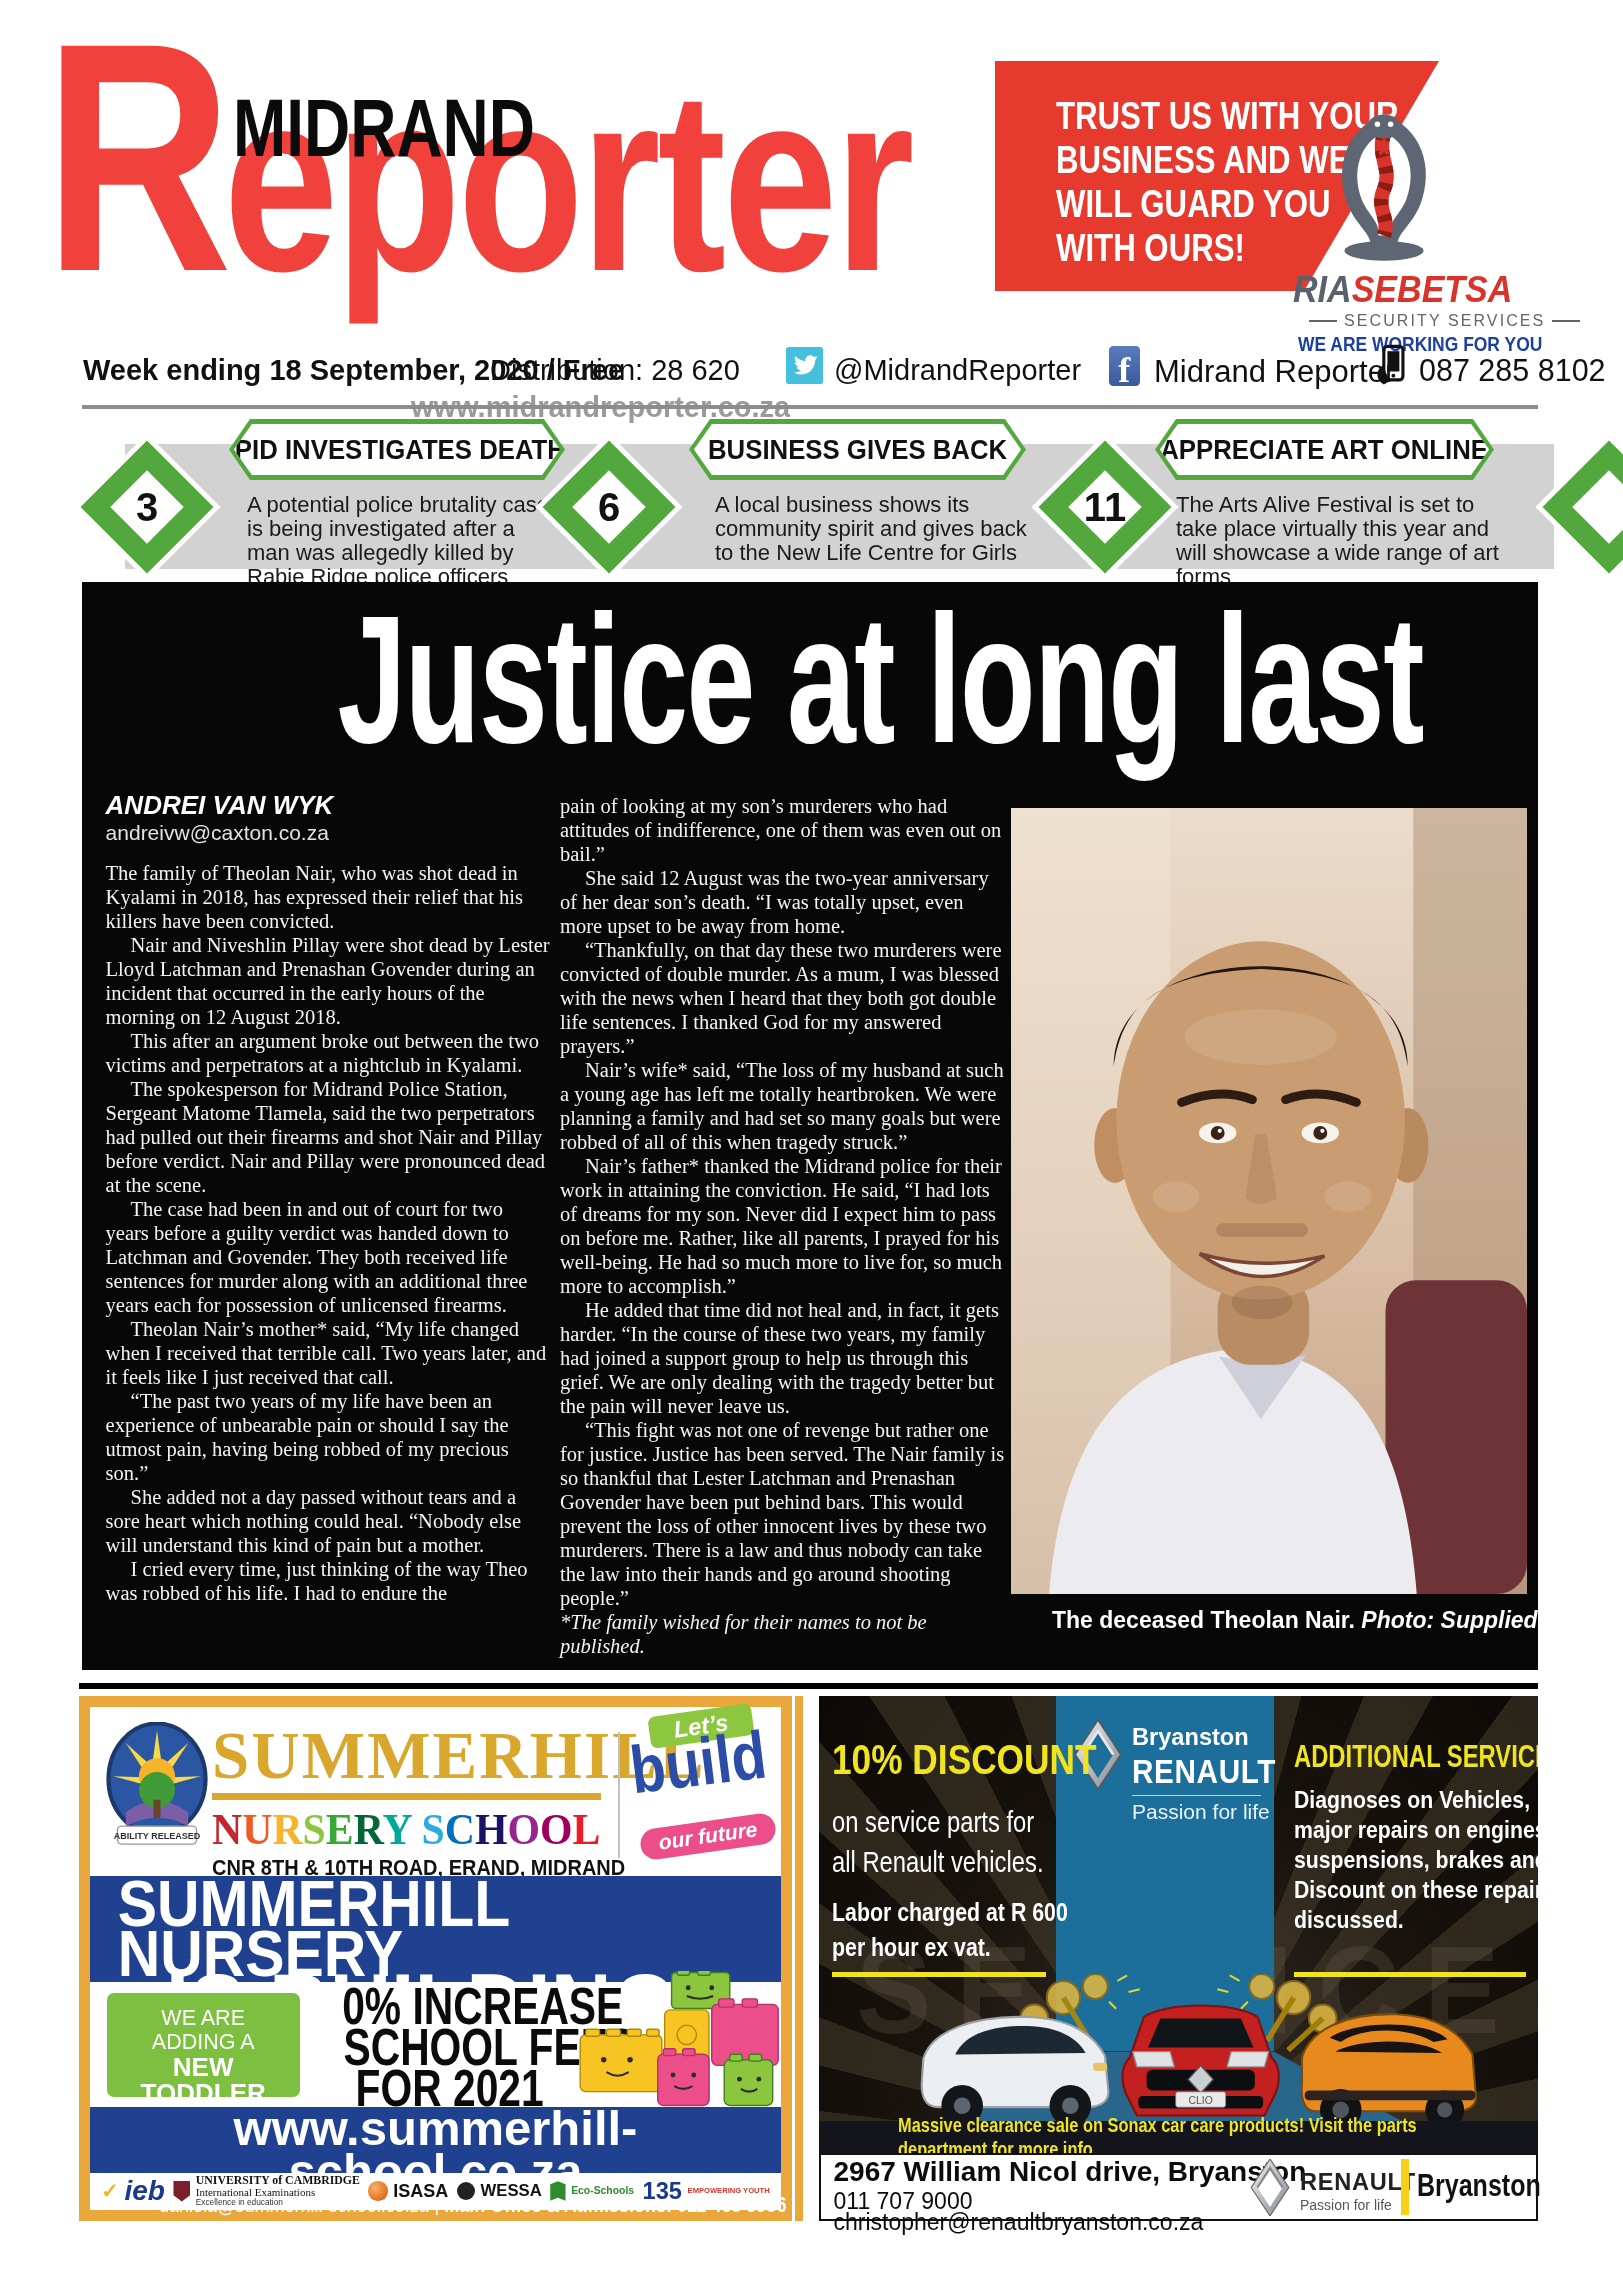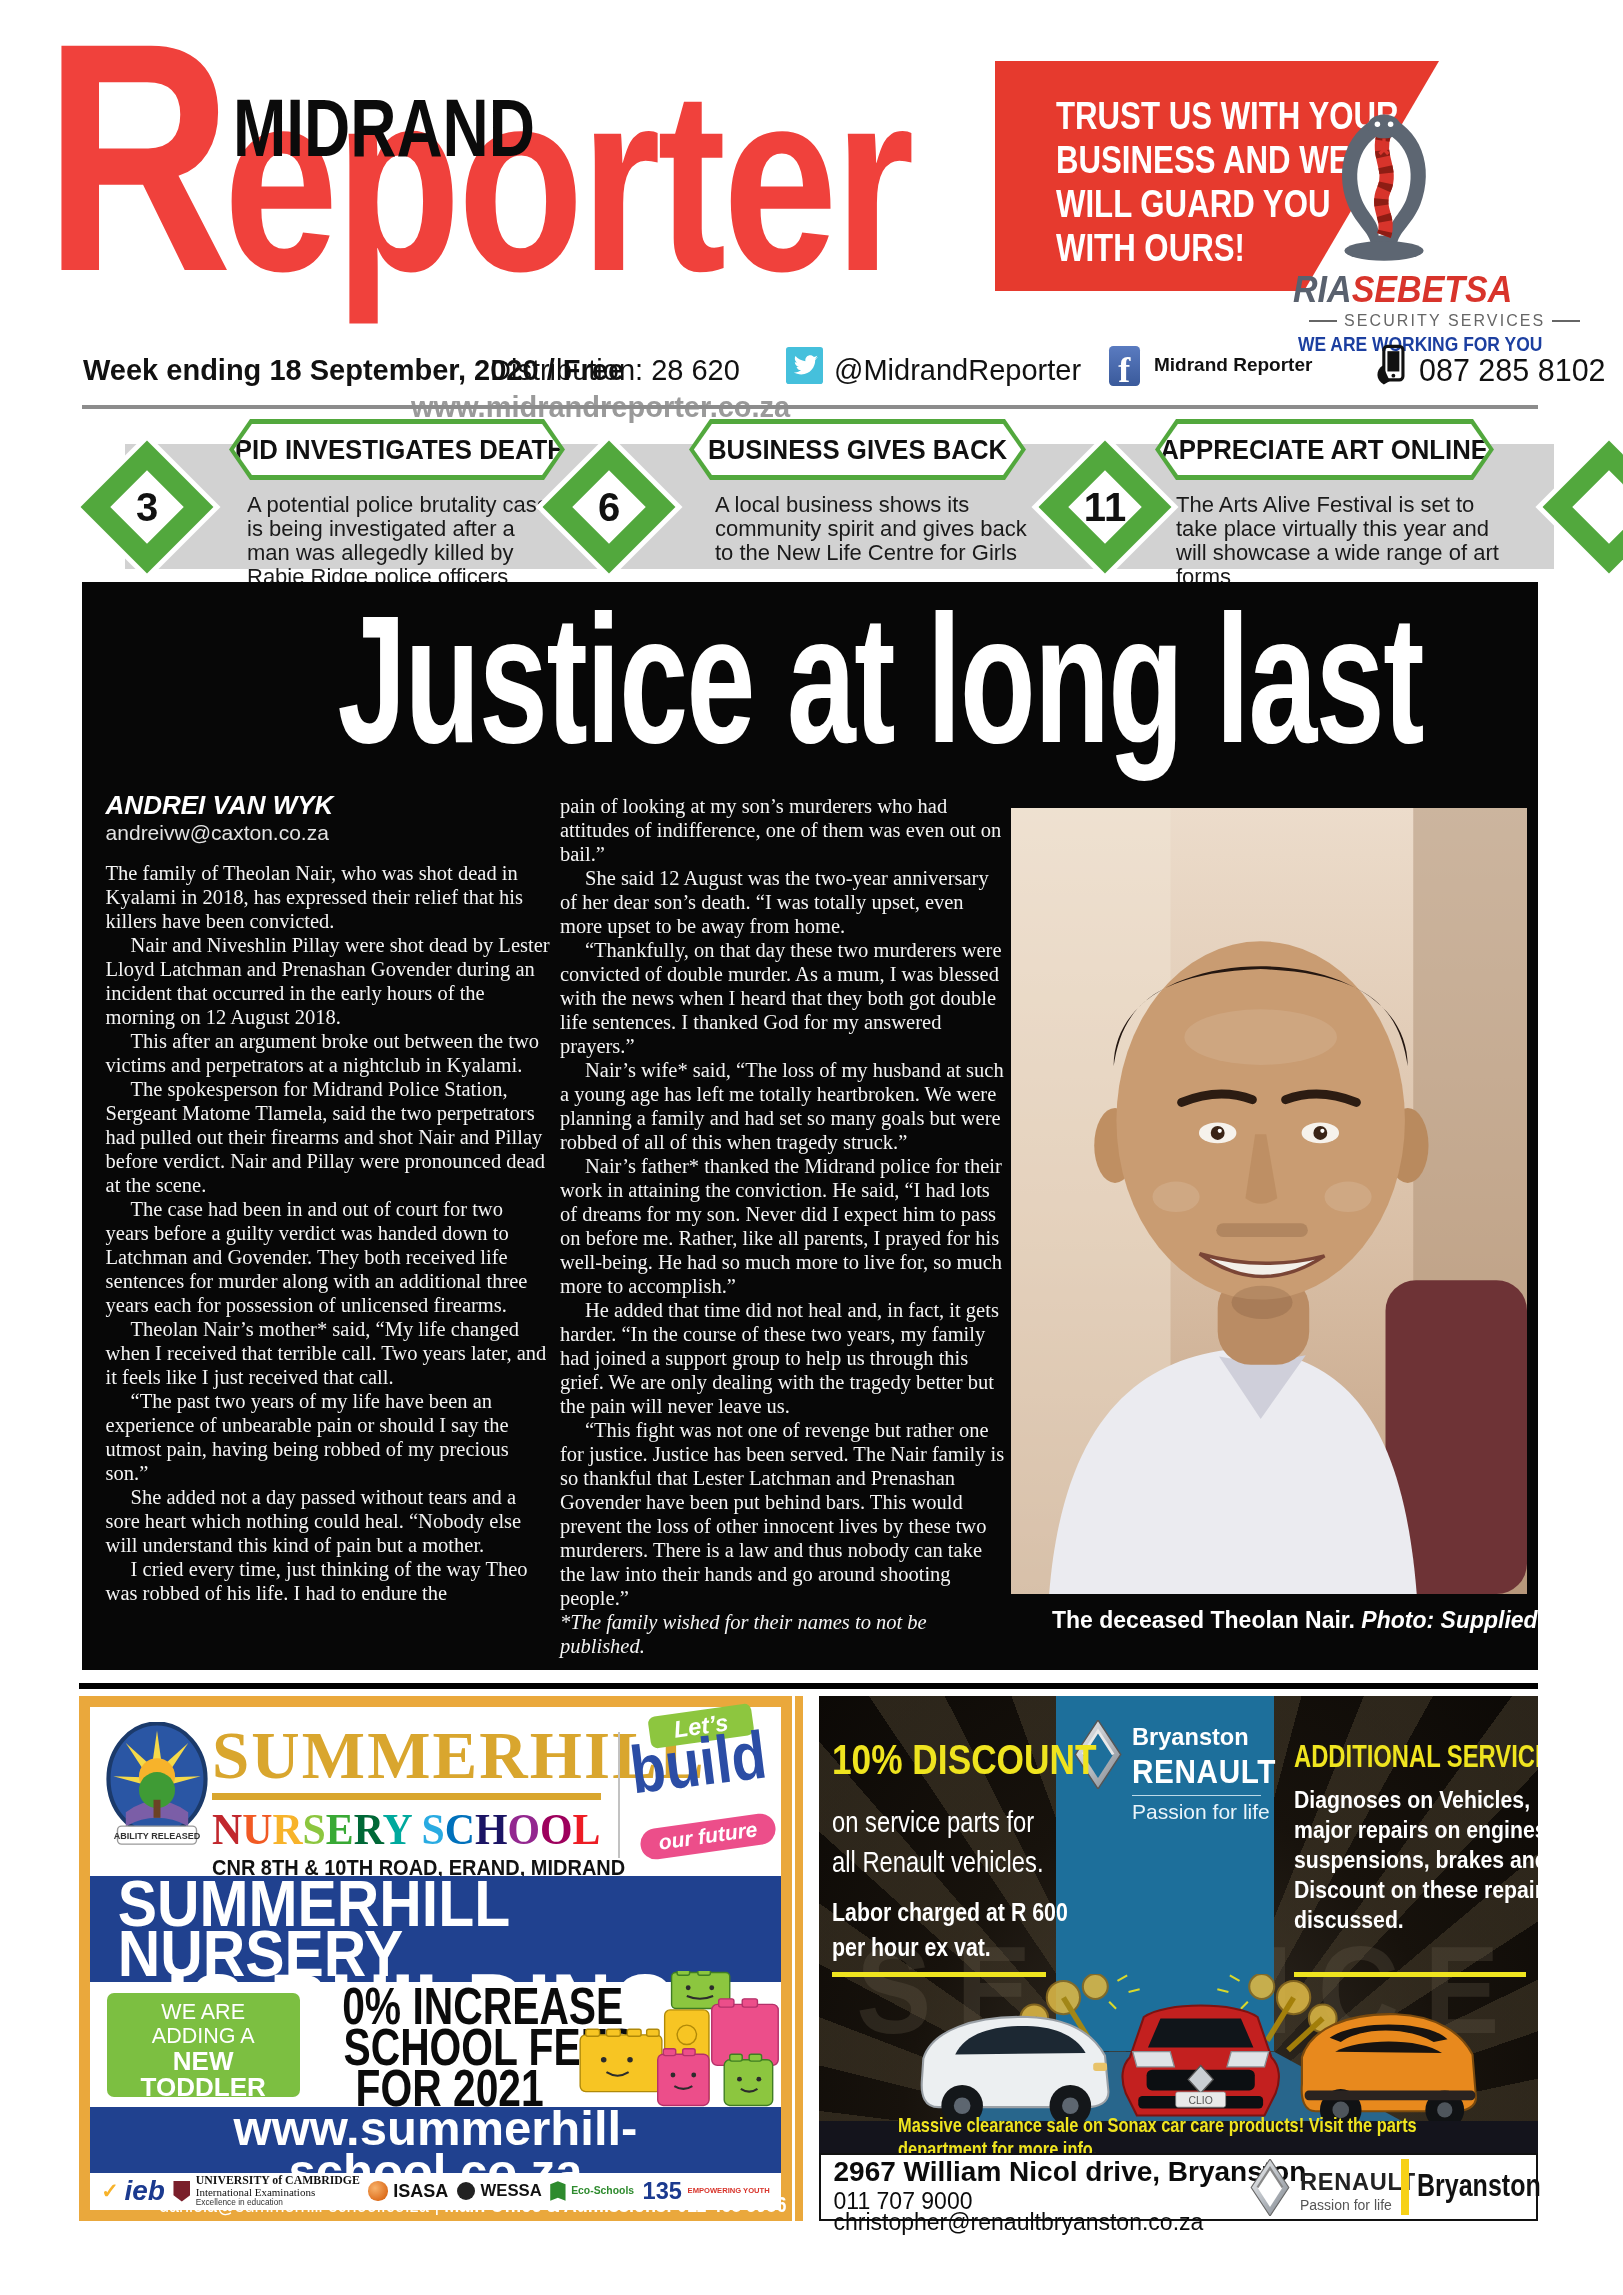--- a/index.html
+++ b/index.html
@@ -30,21 +30,21 @@
   #sec-bar{position:absolute;left:0;bottom:0;width:539px;height:43px;background:#232e8a;display:flex;align-items:center;justify-content:center;}
   #sec-bar span{color:#fff;font-weight:bold;font-size:26px;transform:scaleX(.75);}
   #cobra{position:absolute;left:323px;top:46px;}
 
   
   #info-date{left:83px;top:354px;font-size:29px;font-weight:bold;}
   #info-dist{left:490px;top:354px;font-size:29px;}
   #tw-icon{left:786px;top:347px;width:37px;height:37px;background:#45c0dc;border-radius:2.8px;display:flex;align-items:center;justify-content:center;}
   #tw-label{left:834px;top:354px;font-size:29px;}
   #fb-icon{left:1109px;top:346px;width:30.5px;height:40px;background:linear-gradient(#5a7bc0,#3a5a9b);border-radius:4.2px;display:flex;align-items:flex-end;justify-content:center;color:#fff;font-weight:bold;font-size:36px;line-height:.9;font-family:"Liberation Serif",serif;}
-  #fb-label{left:1154px;top:354px;font-size:19px;font-weight:bold;}
+  #fb-label{left:1154px;top:354px;font-size:31px;}
   #ph-icon{left:1373px;top:344px;}
   #ph-label{left:1419px;top:353px;font-size:30.5px;}
   #info-rule{left:82px;top:405px;width:1456px;height:3.5px;background:#8c8c8c;}
 
   
   #tease-band{left:125px;top:444px;width:1429px;height:125px;background:#d2d2d2;}
   .diamond{position:absolute;width:104px;height:104px;transform:rotate(45deg);background:#fff;}
   .diamond .dg{position:absolute;inset:4.9px;background:#52a83d;}
   .diamond .dw{position:absolute;inset:26px;background:#fff;}
   .diamond .dn{position:absolute;inset:0;display:flex;align-items:center;justify-content:center;transform:rotate(-45deg);font-size:40px;font-weight:bold;color:#111;}
@@ -90,21 +90,21 @@
   #sh-type span:nth-child(12){color:#93278f}#sh-type span:nth-child(13){color:#9e005d}
   #sh-type span:nth-child(14){color:#ed1c24}
   #sh-addr{position:absolute;left:122px;top:149px;font-size:21.5px;font-weight:bold;white-space:nowrap;transform:scaleX(.93);transform-origin:left top;}
   #sh-div{position:absolute;left:528px;top:25px;width:2.1px;height:126px;background:#c2c2c2;}
   #sh-lets{position:absolute;left:559px;top:2.8px;width:104px;height:32px;background:#8dc63f;border-radius:7px;transform:rotate(-8deg);display:flex;align-items:center;justify-content:center;color:#fff;font-style:italic;font-weight:bold;font-size:23.6px;}
   #sh-build{position:absolute;left:536px;top:25px;font-size:67px;font-weight:bold;color:#2b4da5;transform:rotate(-7deg) scaleX(.85);transform-origin:left top;}
   #sh-our{position:absolute;left:550px;top:114px;width:136px;height:30.5px;background:#ec4e8a;border-radius:15.3px;transform:rotate(-8deg);display:flex;align-items:center;justify-content:center;color:#fff;font-style:italic;font-weight:bold;font-size:21px;}
   #sh-band1{position:absolute;left:0;top:169px;width:691px;height:106px;background:#20418f;color:#fff;display:flex;flex-direction:column;align-items:center;}
   #sh-band1 .l1{font-size:64px;font-weight:bold;line-height:50px;margin-top:2.8px;transform:scaleX(.92);}
   #sh-band1 .l2{font-size:96px;font-weight:bold;line-height:58px;transform:scaleX(.88);}
-  #sh-green{position:absolute;left:16.7px;top:286px;width:193px;height:104px;background:#7cbf41;border-radius:7px;color:#fff;text-align:center;padding-top:8px;box-sizing:border-box;}
+  #sh-green{position:absolute;left:16.7px;top:286px;width:193px;height:104px;background:#7cbf41;border-radius:7px;color:#fff;text-align:center;padding-top:14px;box-sizing:border-box;}
   #sh-green .gl{font-size:21.5px;line-height:23.6px;}
   #sh-green .gb{font-size:26px;line-height:26px;font-weight:bold;}
   #sh-fees{position:absolute;left:217px;top:279px;width:285px;text-align:center;color:#0b0b0b;}
   #sh-fees div{font-size:51px;font-weight:bold;line-height:41px;}
   #sh-fees .condc{transform:scaleX(.8);}
   #sh-lego{position:absolute;left:486px;top:264px;}
   #sh-band2{position:absolute;left:0;top:400px;width:691px;height:67px;background:#20418f;color:#fff;text-align:center;}
   #sh-band2 .www{font-size:49px;font-weight:bold;line-height:43px;transform:scaleX(.9);}
   #sh-band2 .row2{font-size:22px;line-height:23.6px;transform:scaleX(.82);white-space:nowrap;}
   #sh-band2 .row2 b{font-weight:bold;}

